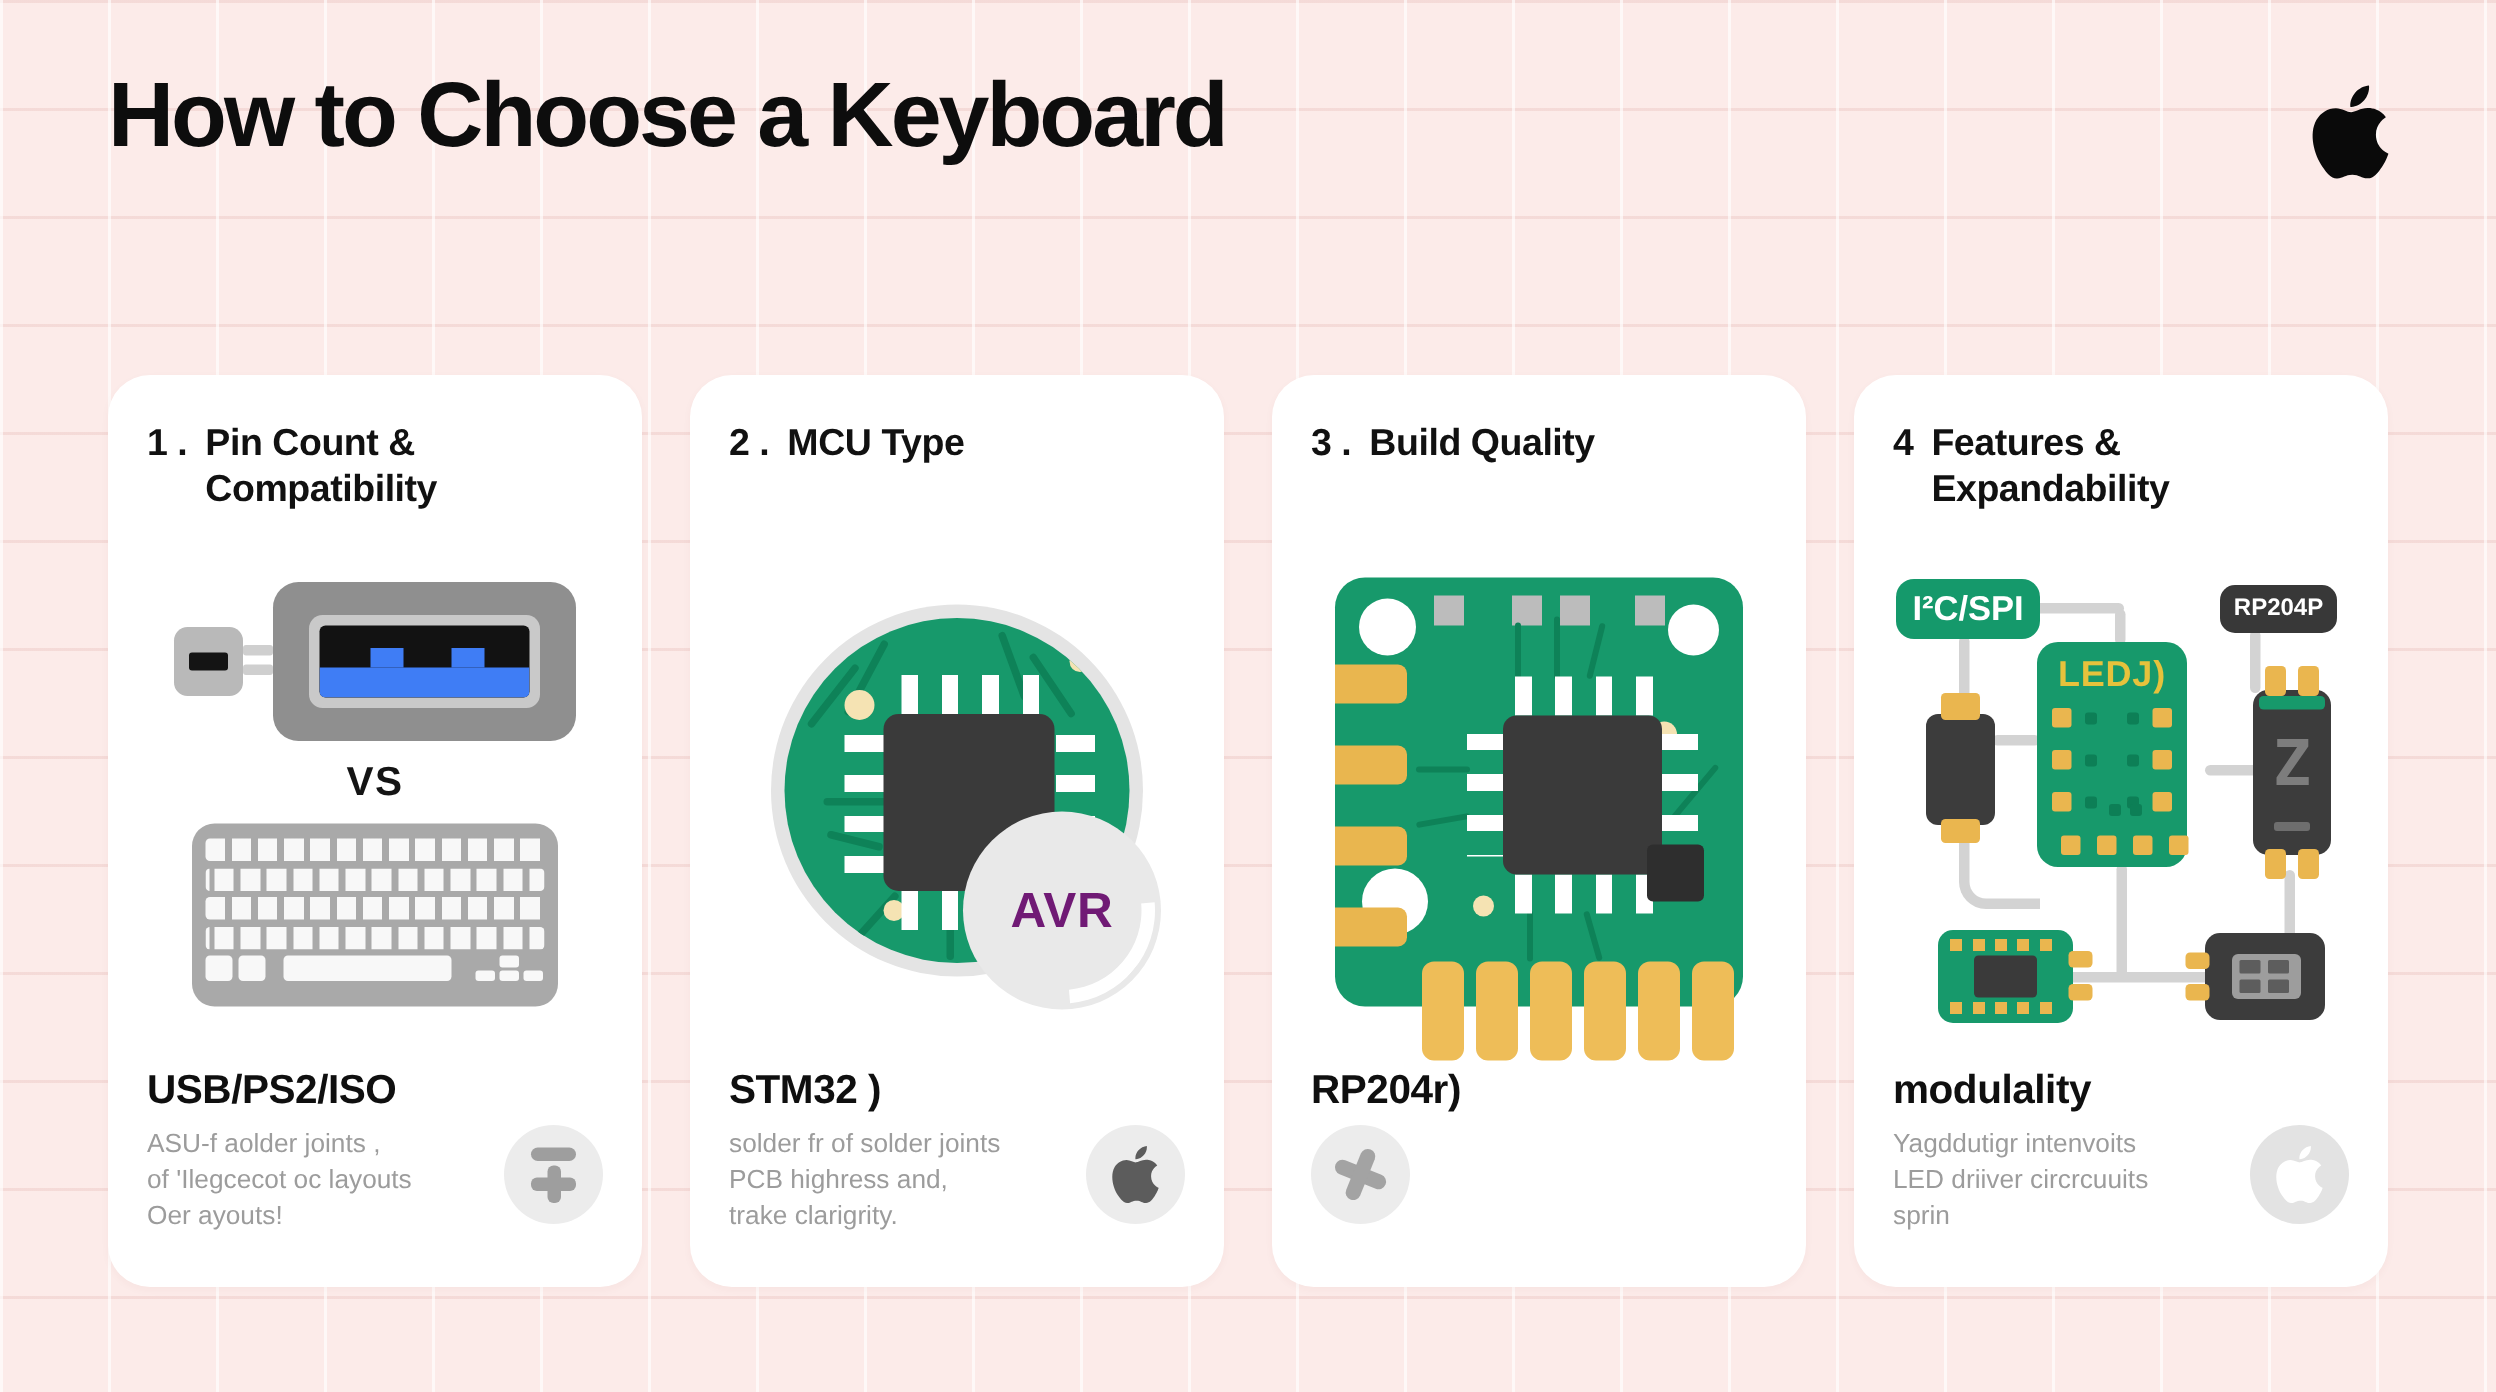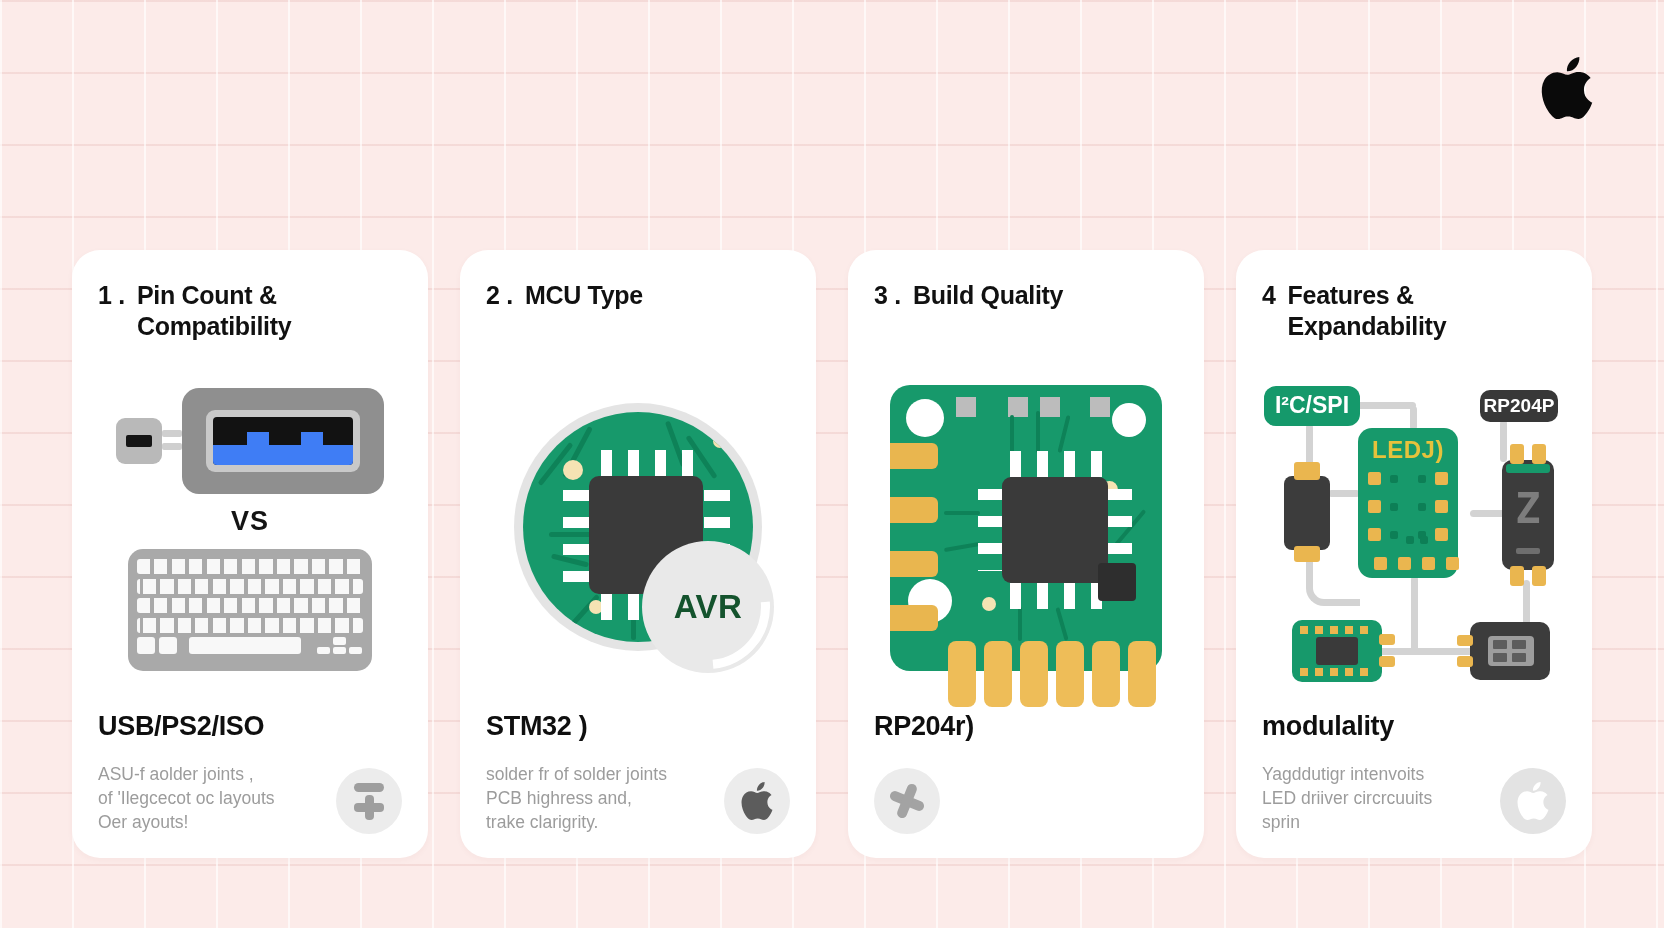--- a/index.html
+++ b/index.html
@@ -40,21 +40,21 @@
     position:relative; overflow:hidden;
   }
   .card-title {
     display:flex; gap:12px; min-height:72px;
     font-size:25px; font-weight:bold; color:#111; line-height:1.22;
     letter-spacing:-.3px;
   }
   .card-title .num { white-space:nowrap; }
   .illu { flex:1; display:flex; flex-direction:column; align-items:center; justify-content:center; }
   .card-sub { font-size:27px; font-weight:bold; color:#0f0f0f; letter-spacing:-.3px; margin-top:4px; }
-  .card-footer { display:flex; justify-content:space-between; align-items:flex-end; margin-top:8px; min-height:84px; }
+  .card-footer { display:flex; justify-content:space-between; align-items:flex-start; margin-top:8px; min-height:84px; }
   .desc { font-size:17.5px; color:#9c9c9c; line-height:1.38; }
   .icon-circle {
     width:66px; height:66px; border-radius:50%; background:#ececec;
     display:flex; align-items:center; justify-content:center; flex:none; position:relative;
   }
 
   
   .usb-wrap { position:relative; width:268px; height:106px; }
   .usb-plug { position:absolute; left:0; top:30px; width:46px; height:46px; background:#b9b9b9; border-radius:9px; }
   .usb-plug .slot { position:absolute; left:10px; top:17px; width:26px; height:12px; background:#141414; border-radius:2px; }
@@ -89,21 +89,21 @@
   .pins-h { position:absolute; background:repeating-linear-gradient(to right,#fff 0 11px, rgba(0,0,0,0) 11px 27px); }
   .pins-v { position:absolute; background:repeating-linear-gradient(to bottom,#fff 0 11px, rgba(0,0,0,0) 11px 27px); }
   .c2-top { left:78px; top:38px; width:92px; height:27px; }
   .c2-bot { left:78px; top:182px; width:92px; height:26px; }
   .c2-left { left:40px; top:78px; width:27px; height:92px; }
   .c2-right { left:181px; top:78px; width:26px; height:92px; }
   .avr-badge { position:absolute; right:-12px; bottom:-22px; width:132px; height:132px; border-radius:50%;
     background:#e9e9e9; display:flex; align-items:center; justify-content:center; }
   .avr-badge::after { content:""; position:absolute; inset:4px; border-radius:50%;
     border:9px solid transparent; border-right-color:#fff; transform:rotate(40deg); }
-  .avr-text { font-size:33px; font-weight:bold; color:#14532d; letter-spacing:.5px; }
+  .avr-text { font-size:33px; font-weight:bold; color:#701a75; letter-spacing:.5px; }
 
   
   .pcb-square { position:relative; width:272px; height:286px; background:#17996b; border-radius:20px; margin-top:-4px; }
   .hole { position:absolute; background:#fff; border-radius:50%; }
   .h-tl { left:16px; top:14px; width:38px; height:38px; }
   .h-tr { right:16px; top:18px; width:34px; height:34px; }
   .h-bl { left:18px; bottom:48px; width:44px; height:44px; }
   .gray-sq { position:absolute; top:12px; width:20px; height:20px; background:#bcbcbc; }
   .gs1 { left:66px; } .gs2 { left:118px; } .gs3 { left:150px; } .gs4 { left:200px; }
   .gold-pad { position:absolute; left:0; width:48px; height:26px; background:#e9b64f; border-radius:0 6px 6px 0; }
@@ -115,21 +115,21 @@
   .c3-left { left:88px; top:104px; width:24px; height:82px; }
   .c3-right { left:218px; top:104px; width:24px; height:82px; }
   .dark-sq { position:absolute; right:26px; top:178px; width:38px; height:38px; background:#2e2e2e; border-radius:4px; }
 
   
   .circuit { position:relative; width:300px; height:322px; margin-top:-2px; }
   .wire { position:absolute; background:#d3d3d3; border-radius:4px; }
   .wire-l { position:absolute; border-left:7px solid #d3d3d3; border-bottom:7px solid #d3d3d3; border-bottom-left-radius:18px; }
   .badge { position:absolute; color:#fff; font-weight:bold; display:flex; align-items:center; justify-content:center; }
   .badge-i2c { left:0; top:18px; width:96px; height:40px; background:#15996b; border-radius:12px; font-size:23px; }
-  .badge-rp { right:6px; top:22px; width:78px; height:32px; background:#383838; border-radius:10px; font-size:19px; }
+  .badge-rp { right:6px; top:22px; width:78px; height:32px; background:#383838; border-radius:10px; font-size:16px; }
   .cap { position:absolute; left:20px; top:108px; width:46px; height:74px; background:#3c3c3c; border-radius:8px; }
   .tab { position:absolute; background:#eab64f; border-radius:3px; }
   .cap .tab.top { left:10px; top:-14px; width:26px; height:18px; }
   .cap .tab.bottom { left:10px; bottom:-12px; width:26px; height:16px; }
   .led-board { position:absolute; left:94px; top:60px; width:100px; height:150px; background:#17996b; border-radius:14px; }
   .led-label { position:absolute; top:8px; width:100%; text-align:center; font-size:24px; font-weight:bold; color:#e6c23c; letter-spacing:.5px; }
   .pad { position:absolute; width:13px; height:13px; background:#eab64f; border-radius:2px; }
   .pad.sm { width:8px; height:8px; background:#0d7f56; }
   .zcomp { position:absolute; right:10px; top:92px; width:52px; height:110px; background:#3c3c3c; border-radius:10px; }
   .zcomp .stripe { position:absolute; left:4px; right:4px; top:4px; height:9px; background:#17996b; border-radius:3px; }
@@ -162,20 +162,21 @@
   .apple-sm { width:38px; height:38px; }
   .apple-sm svg { width:100%; height:100%; }
   .icon-circle.dark-bg { background:#e3e3e3; }
 </style>
 </head>
 <body>
 
 <div class="canvas">
 
   <div class="title">
+    <div>How to Choose a Keyboard</div>
   </div>
   <div class="apple-header">
     <svg viewBox="0 0 24 24">
         <path d="M12.152 6.896c-.948 0-2.415-1.078-3.96-1.04-2.04.027-3.91 1.183-4.961 3.014-2.117 3.675-.546 9.103 1.519 12.09 1.013 1.454 2.208 3.09 3.792 3.031 1.52-.065 2.09-.987 3.935-.987 1.831 0 2.35.987 3.96.948 1.637-.026 2.676-1.48 3.676-2.948 1.156-1.688 1.636-3.325 1.662-3.415-.039-.013-3.182-1.221-3.22-4.857-.026-3.04 2.48-4.494 2.597-4.559-1.429-2.09-3.623-2.324-4.39-2.376-2-.156-3.675 1.09-4.61 1.09zM15.53 3.83c.843-1.012 1.4-2.427 1.245-3.83-1.207.052-2.662.805-3.532 1.818-.78.896-1.454 2.338-1.273 3.714 1.338.104 2.715-.688 3.559-1.701"></path>
       </svg>
   </div>
 
   <div class="cards">
 
     <div class="card">

